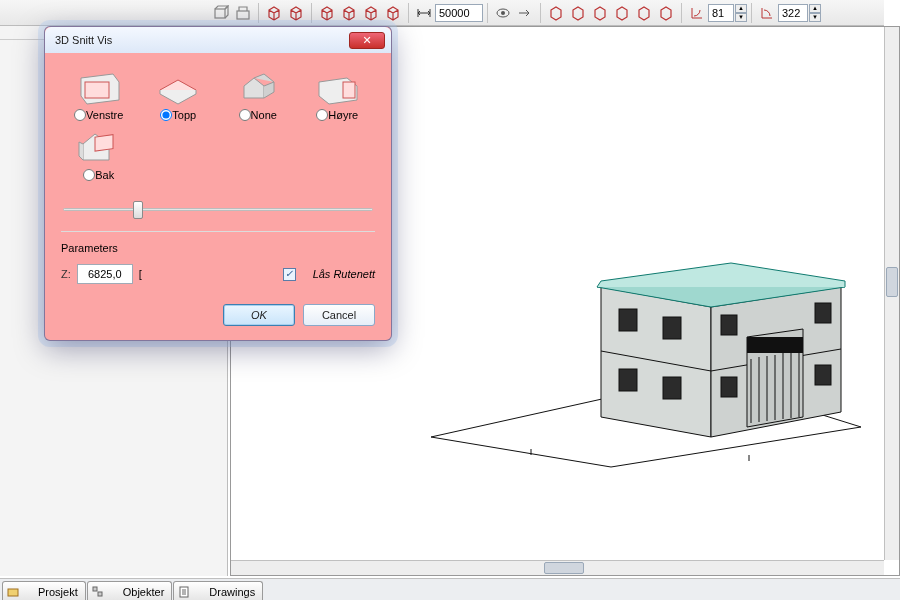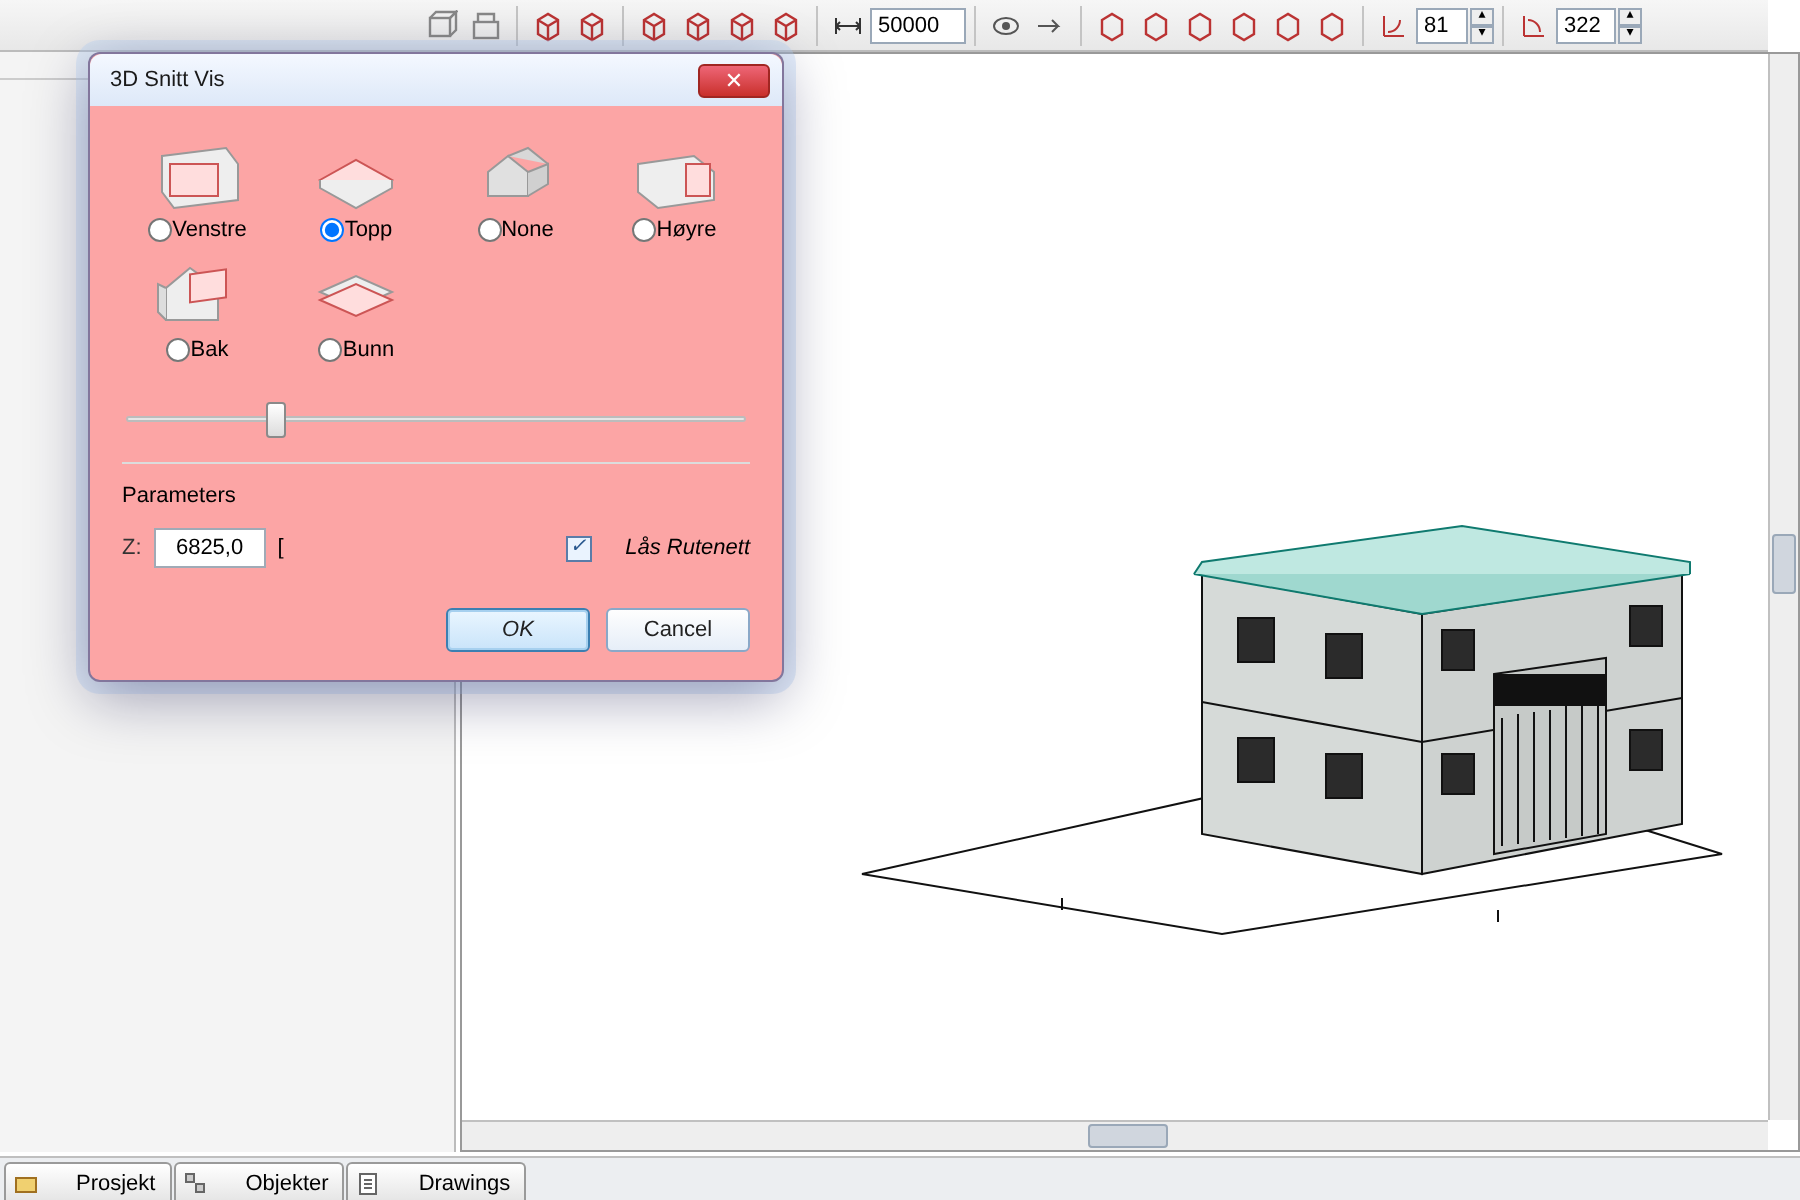--- a/index.html
+++ b/index.html
@@ -326,32 +326,20 @@
               <path d="M8 30 L8 14 L20 4 L34 14 L34 30 Z" fill="#eee" stroke="#999"></path>
               <path d="M8 30 L4 26 L4 12 L8 14" fill="#ddd" stroke="#999"></path>
               <rect x="20" y="10" width="18" height="14" fill="#fdd" stroke="#c55" transform="skewY(-8)"></rect>
             </svg>
           </div>
         <div class="radio-row">
             <input type="radio" name="v" style="">
             <span>Bak</span>
           </div>
       </div>
-      <div class="view-cell">
-        <div class="thumb-box">
-            <svg width="48" height="36">
-              <path d="M6 16 L24 8 L42 16 L24 24 Z" fill="#eee" stroke="#999"></path>
-              <path d="M6 20 L24 28 L42 20 L24 12 Z" fill="#fdd" stroke="#c55"></path>
-            </svg>
-          </div>
-        <div class="radio-row">
-            <input type="radio" name="v" style="">
-            <span>Bunn</span>
-          </div>
-      </div>
       <div class="view-cell"></div>
     </div>
 
     <div class="slider-wrap">
       <div class="slider-track"></div>
       <div class="slider-thumb"></div>
     </div>
 
     <div class="divider"></div>
     <div style="margin-bottom:10px;">Parameters</div>

